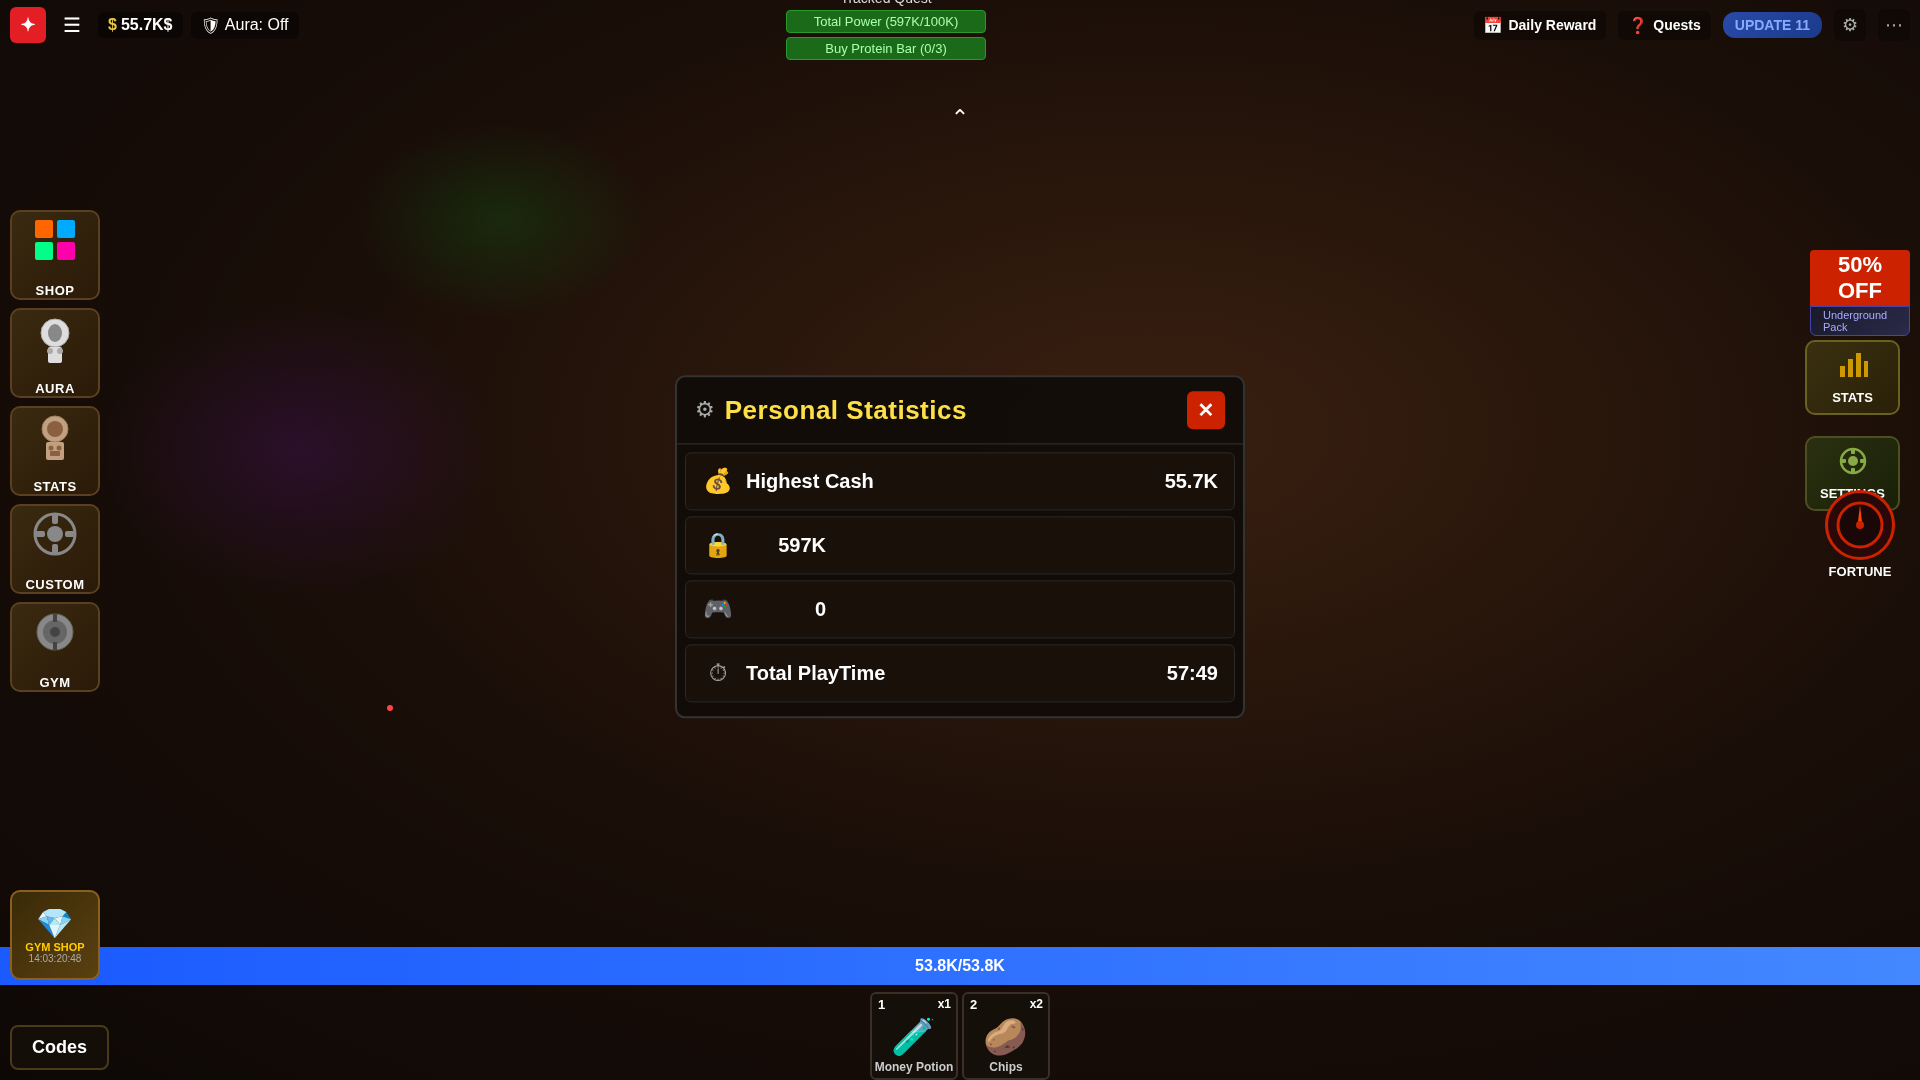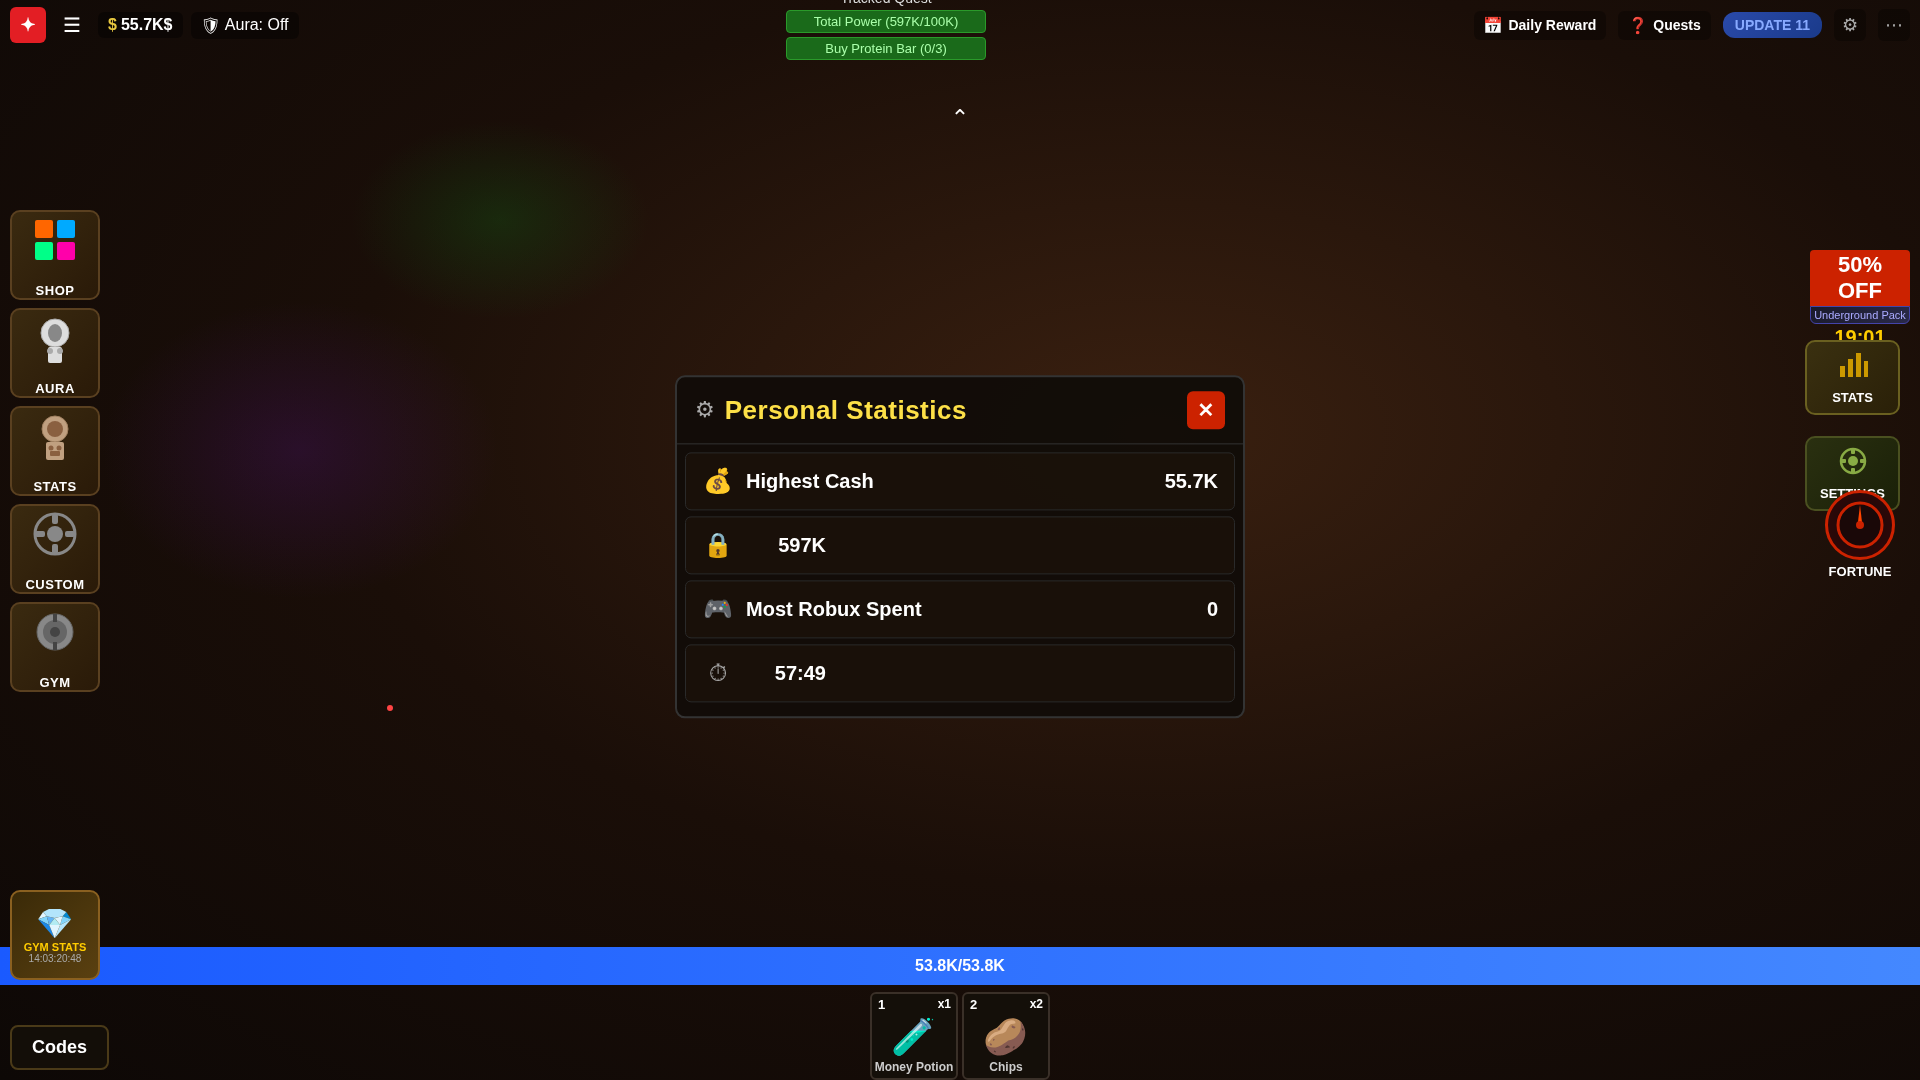--- a/index.html
+++ b/index.html
@@ -263,22 +263,22 @@
       text-align: center;
       padding: 2px 6px;
       border-radius: 4px 4px 0 0;
     }
     .promo-pack {
       background: linear-gradient(135deg, #1a1a2a, #2a2a4a);
       border: 1px solid #4444aa;
       border-radius: 0 0 6px 6px;
       color: #aaaaff;
       font-size: 11px;
-      text-align: center;
-      padding: 2px 2px;
+      text-align: left;
+      padding: 2px 12px;
     }
     .promo-timer {
       color: #ffcc00;
       font-size: 20px;
       font-weight: 900;
       text-align: center;
       margin-top: 2px;
     }
 
     
@@ -681,25 +681,25 @@
     <span class="stat-icon">💰</span>
     <span class="stat-name">Highest Cash</span>
     <span class="stat-value">55.7K</span>
   </div>
       <div class="stat-row">
     <span class="stat-icon">🔒</span>
     <span class="stat-value">597K</span>
   </div>
       <div class="stat-row">
     <span class="stat-icon">🎮</span>
-    <span class="stat-name">Most Robux Spent</span>
     <span class="stat-value">0</span>
   </div>
       <div class="stat-row">
     <span class="stat-icon">⏱</span>
+    <span class="stat-name">Total PlayTime</span>
     <span class="stat-value">57:49</span>
   </div>
     </div>
 </div>
 
 <div style="position:absolute; bottom:95px; left:0; right:0; z-index:100;">
   <div class="xp-bar-container">
     <div class="xp-bar-fill"></div>
     <span class="xp-bar-text">53.8K/53.8K</span>
   </div>
@@ -715,19 +715,19 @@
   <div class="inv-slot">
     <span class="inv-slot-number">2</span>
     <span class="inv-slot-count">x2</span>
     <span class="inv-slot-icon">🥔</span>
     <span class="inv-slot-name">Chips</span>
   </div>
 </div>
 
 <div class="gym-pass">
   <span class="gym-pass-icon">💎</span>
-  <span class="gym-pass-label">GYM STATS</span>
+  <span class="gym-pass-label">GYM SHOP</span>
   <span class="gym-pass-time">14:03:20:48</span>
 </div>
 
 <div class="codes-btn">Codes</div>
 
 <div class="cursor-dot"></div>
 
 </body></html>

